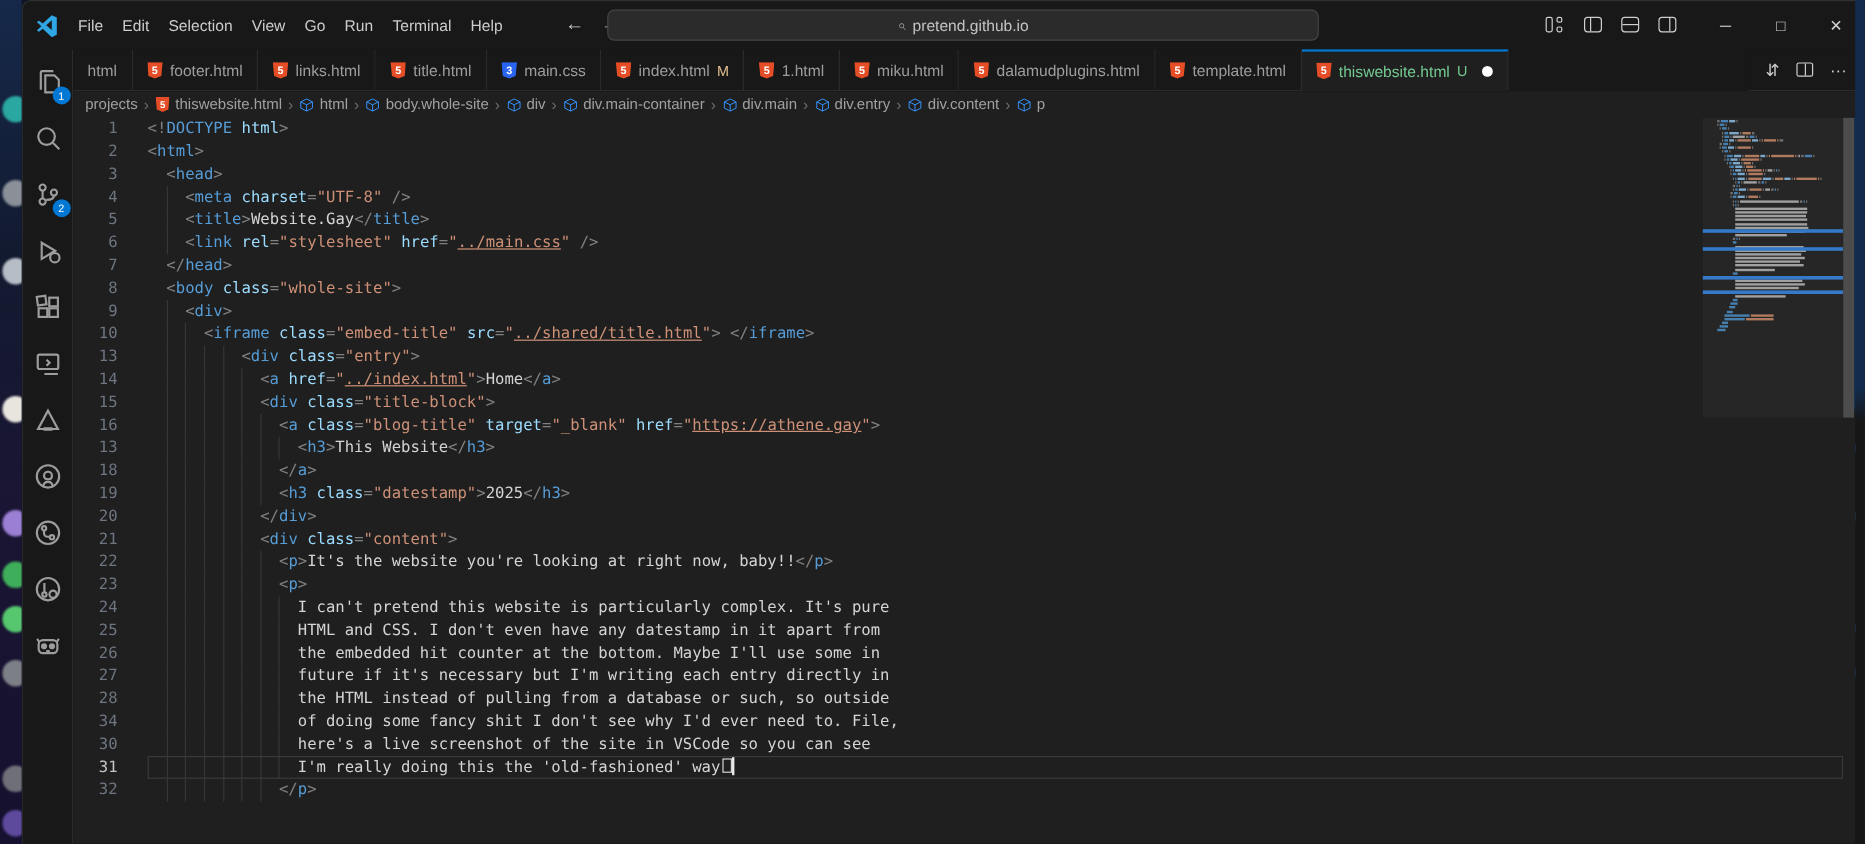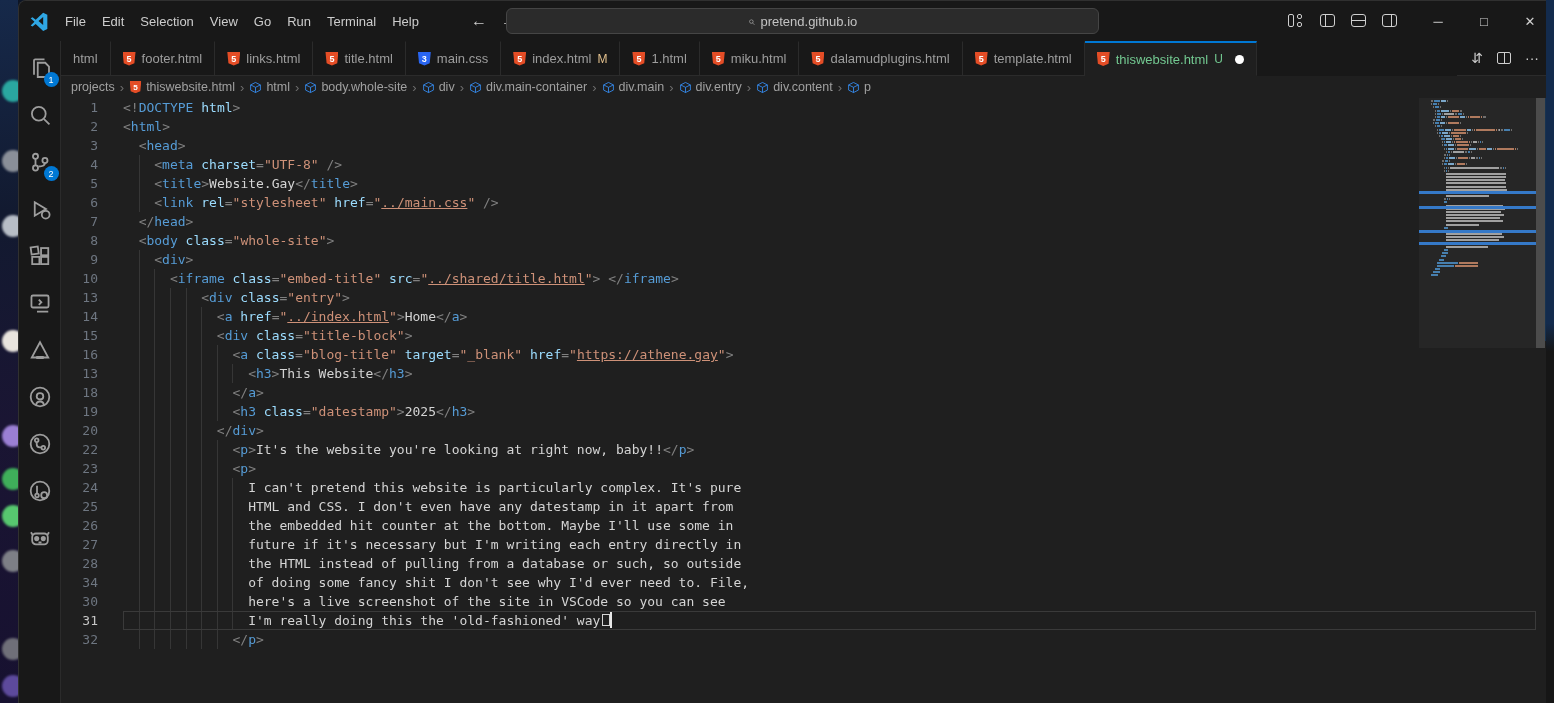--- a/index.html
+++ b/index.html
@@ -470,20 +470,24 @@
             </div>
             <div class="row">
               <span class="ln">19</span>
               <span class="lc"><span class="g0"></span><span class="g"></span><span class="g"></span><span class="g"></span><span class="g"></span><span class="g"></span><span class="g"></span><span class="tk-p">&lt;</span><span class="tk-t">h3</span><span class="tk-a"> class</span><span class="tk-p">=</span><span class="tk-s">"datestamp"</span><span class="tk-p">&gt;</span><span class="tk-x">2025</span><span class="tk-p">&lt;/</span><span class="tk-t">h3</span><span class="tk-p">&gt;</span></span>
             </div>
             <div class="row">
               <span class="ln">20</span>
               <span class="lc"><span class="g0"></span><span class="g"></span><span class="g"></span><span class="g"></span><span class="g"></span><span class="g"></span><span class="tk-p">&lt;/</span><span class="tk-t">div</span><span class="tk-p">&gt;</span></span>
             </div>
             <div class="row">
+              <span class="ln">21</span>
+              <span class="lc"><span class="g0"></span><span class="g"></span><span class="g"></span><span class="g"></span><span class="g"></span><span class="g"></span><span class="tk-p">&lt;</span><span class="tk-t">div</span><span class="tk-a"> class</span><span class="tk-p">=</span><span class="tk-s">"content"</span><span class="tk-p">&gt;</span></span>
+            </div>
+            <div class="row">
               <span class="ln">22</span>
               <span class="lc"><span class="g0"></span><span class="g"></span><span class="g"></span><span class="g"></span><span class="g"></span><span class="g"></span><span class="g"></span><span class="tk-p">&lt;</span><span class="tk-t">p</span><span class="tk-p">&gt;</span><span class="tk-x">It's the website you're looking at right now, baby!!</span><span class="tk-p">&lt;/</span><span class="tk-t">p</span><span class="tk-p">&gt;</span></span>
             </div>
             <div class="row">
               <span class="ln">23</span>
               <span class="lc"><span class="g0"></span><span class="g"></span><span class="g"></span><span class="g"></span><span class="g"></span><span class="g"></span><span class="g"></span><span class="tk-p">&lt;</span><span class="tk-t">p</span><span class="tk-p">&gt;</span></span>
             </div>
             <div class="row">
               <span class="ln">24</span>
               <span class="lc"><span class="g0"></span><span class="g"></span><span class="g"></span><span class="g"></span><span class="g"></span><span class="g"></span><span class="g"></span><span class="g"></span><span class="tk-x">I can't pretend this website is particularly complex. It's pure</span></span>

